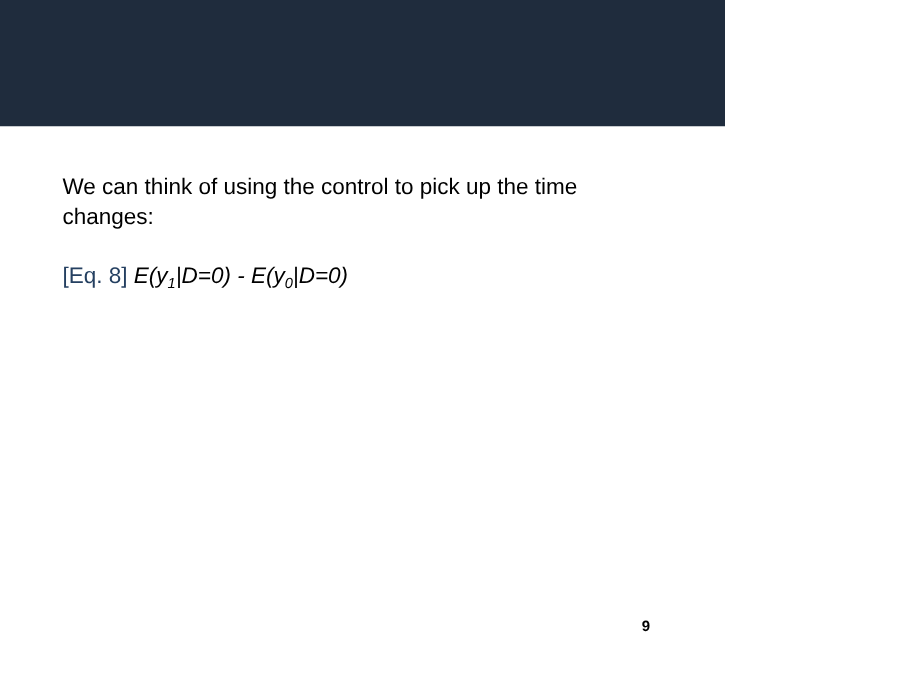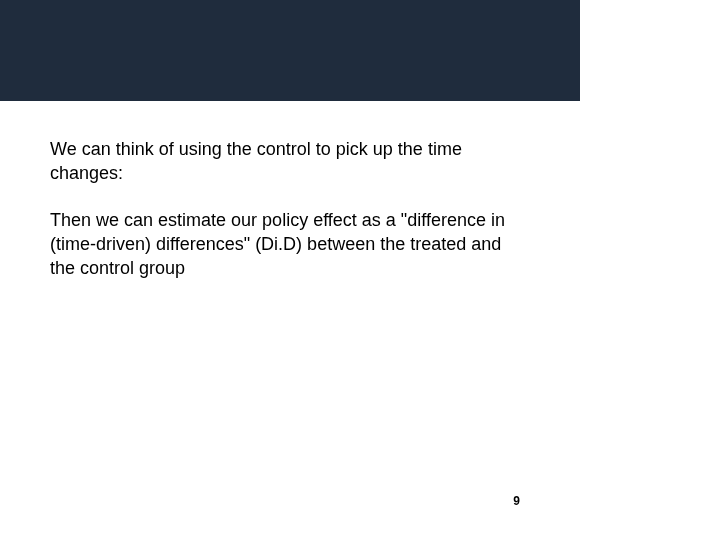--- a/index.html
+++ b/index.html
@@ -58,23 +58,25 @@
 <div class="slide">
 
   <div class="title-bar"></div>
 
   <div class="content">
 
     <div class="para">
       <span>We can think of using the control to pick up the time changes:</span>
     </div>
 
+    <div class="para">
+      <span class="eq-label">[Eq. 8]</span>
+      <span> </span>
+      <span class="italic">E(y</span><sub>1</sub><span class="italic">|D=0) - E(y</span><sub>0</sub><span class="italic">|D=0)</span>
+    </div>
 
-    <div class="para">
-      <span>Then we can estimate our policy effect as a "difference in (time-driven) differences" (Di.D) between the treated and the control group</span>
-    </div>
 
 
   </div>
 
   <div class="page-num">9</div>
 
 </div>
 
 </body></html>

